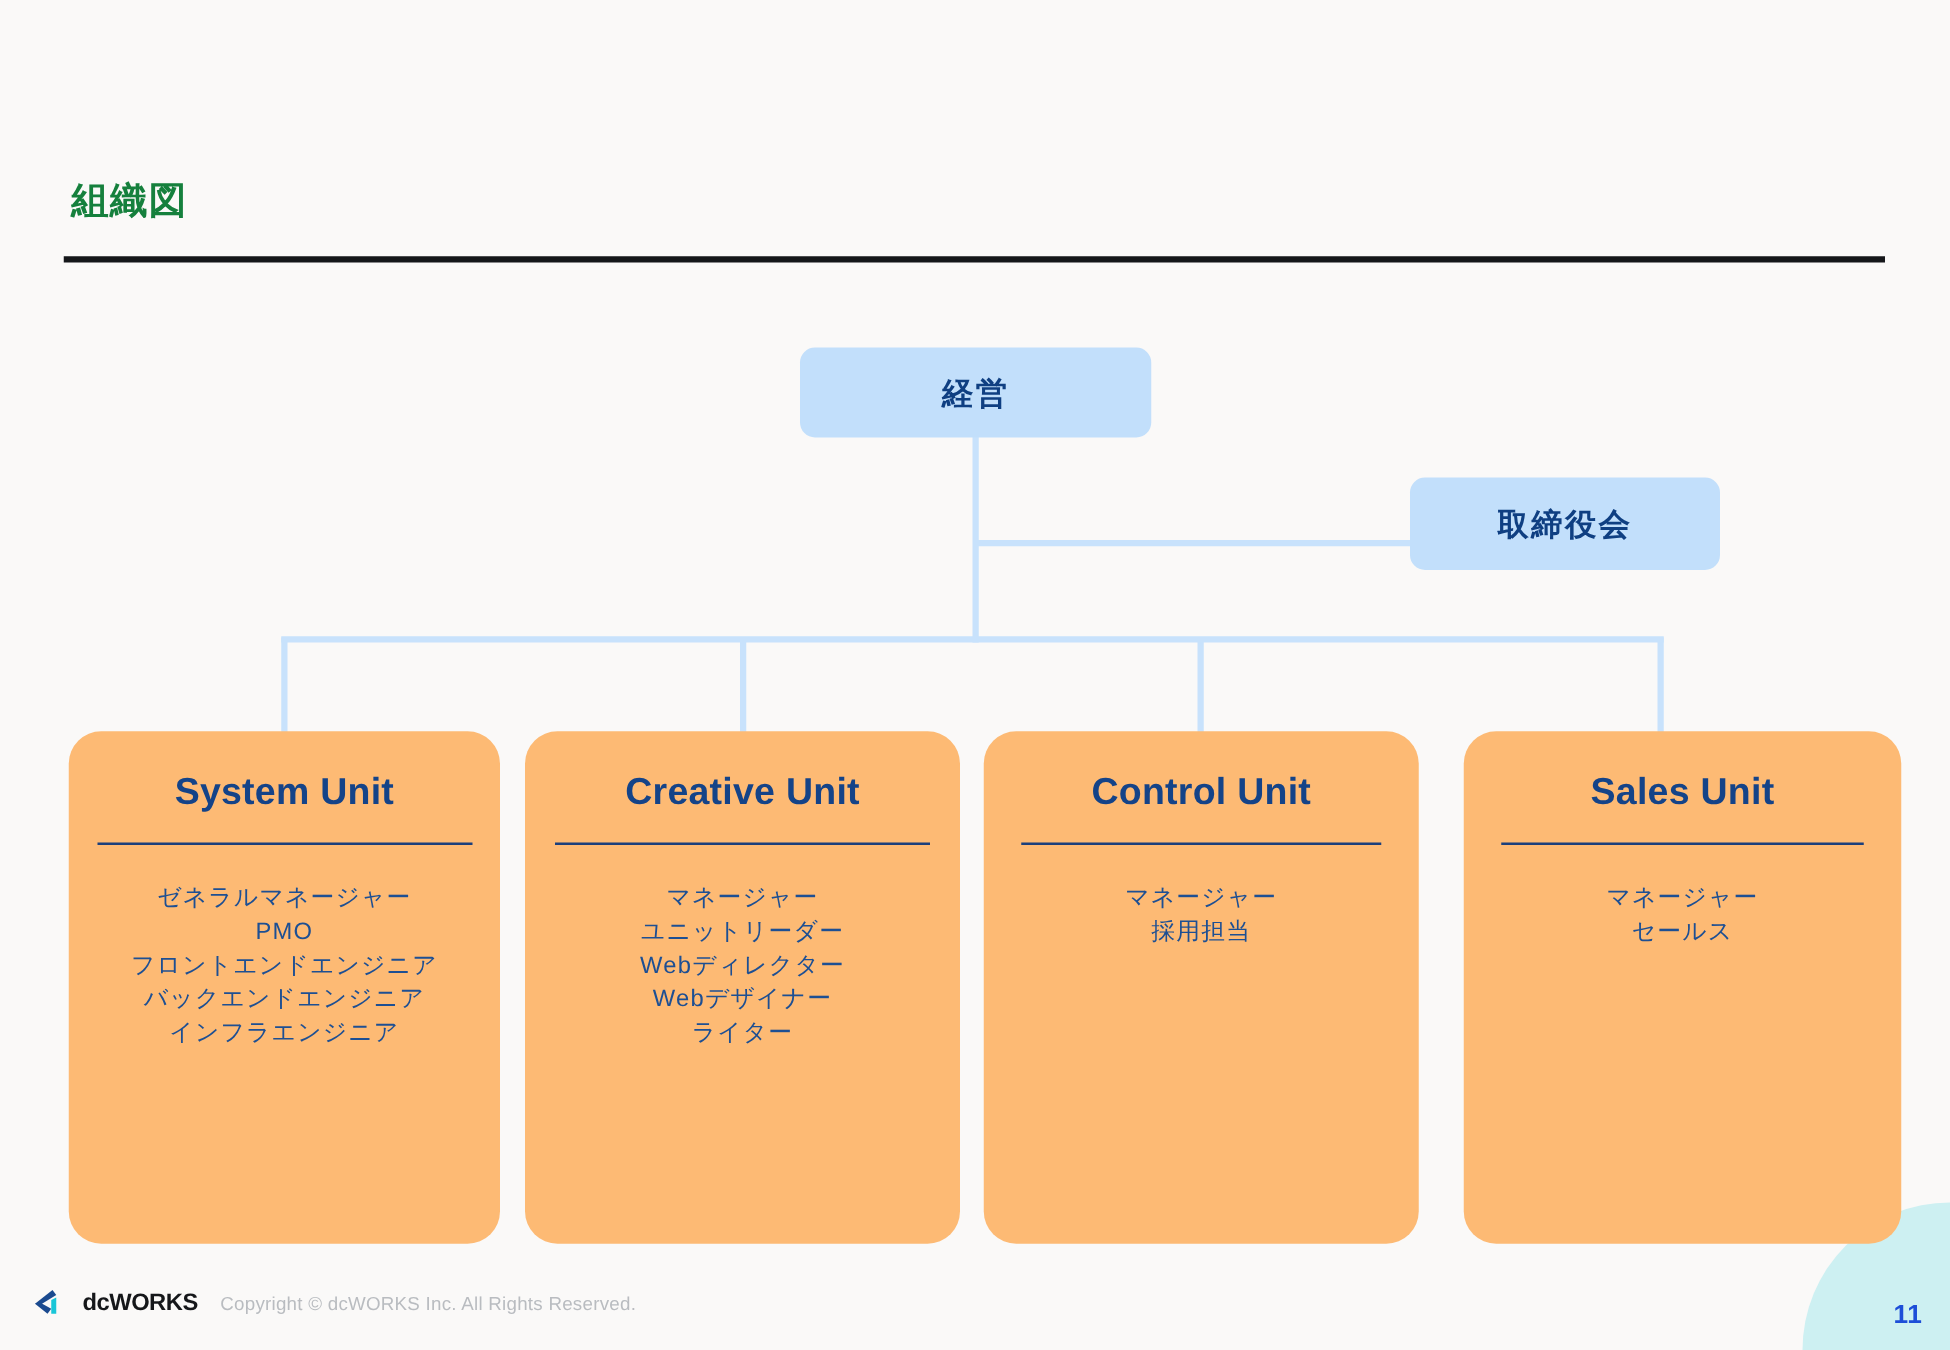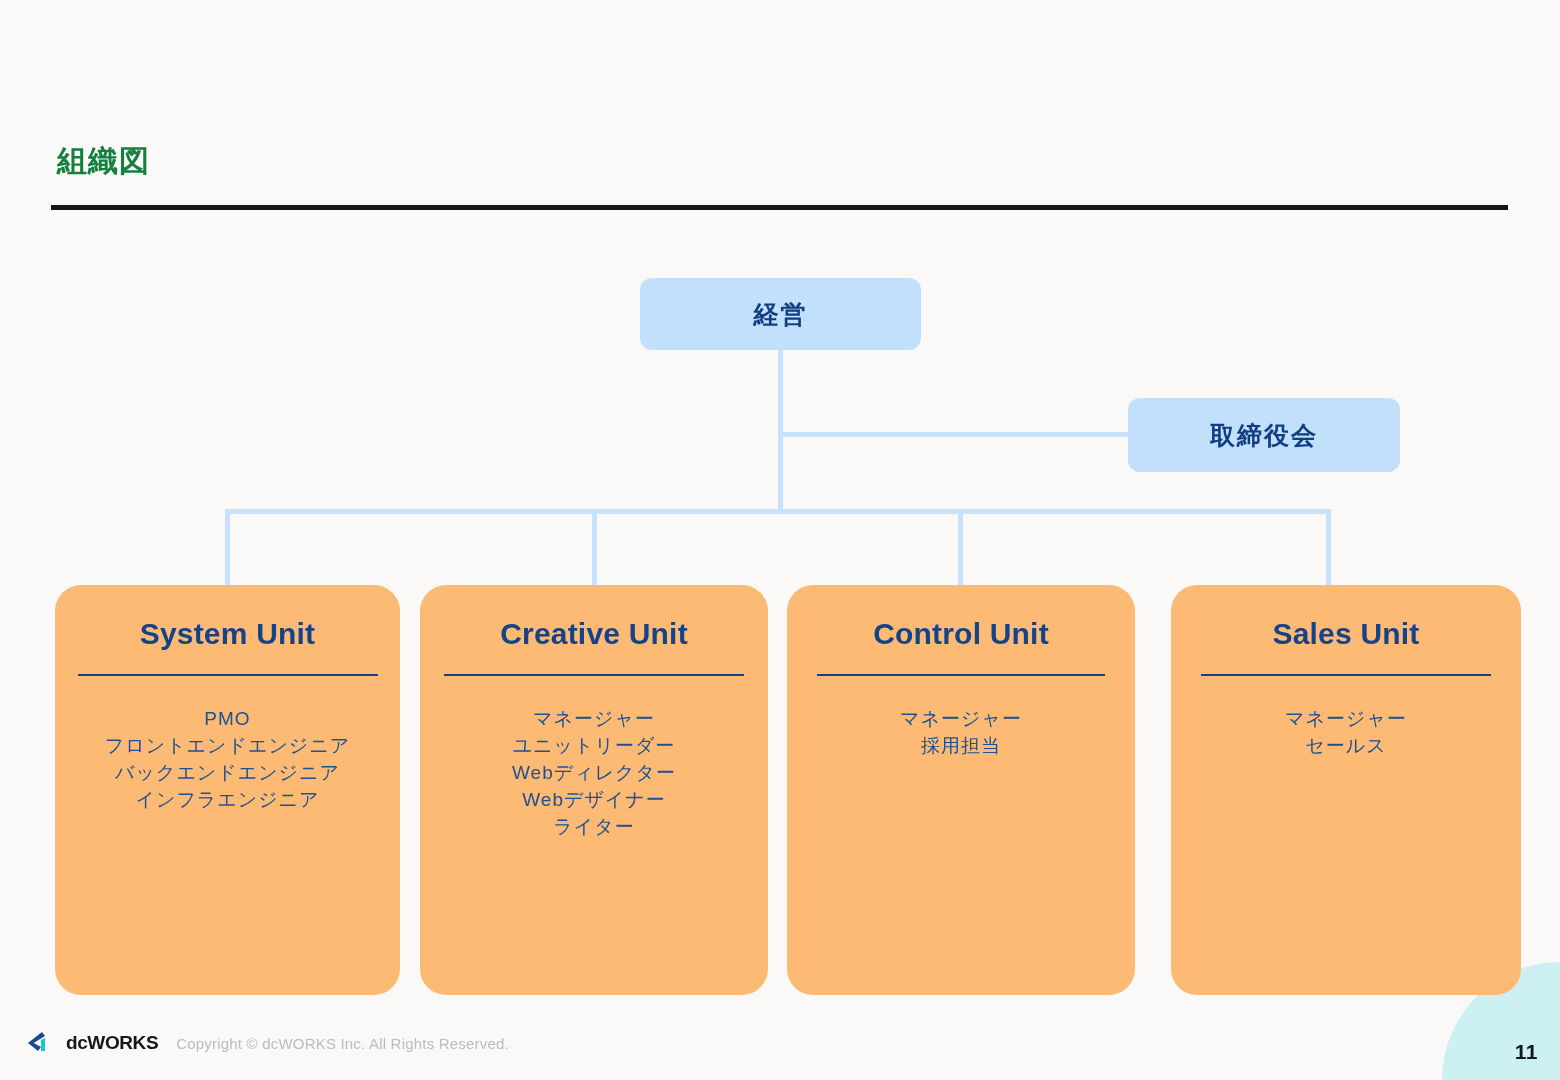--- a/index.html
+++ b/index.html
@@ -32,21 +32,21 @@
     background: #cdf0f2;
     border-top-left-radius: 118px;
     z-index: 0;
   }
   .page-number {
     position: absolute;
     right: 22px;
     bottom: 16px;
     font-size: 21px;
     font-weight: 700;
-    color: #0f172a;
+    color: #1d4ed8;
     letter-spacing: 0.5px;
     z-index: 2;
   }
 
   
   .slide-title {
     position: absolute;
     left: 57px;
     top: 146px;
     font-size: 30px;
@@ -83,22 +83,22 @@
   }
 
   #node-keiei {
     left: 640px;
     top: 278px;
     width: 281px;
     height: 72px;
   }
   #node-board {
     left: 1128px;
-    top: 398px;
-    width: 272px;
+    top: 382px;
+    width: 248px;
     height: 74px;
   }
 
   
   .conn {
     position: absolute;
     background: #c8e2fc;
     z-index: 1;
   }
   
@@ -231,20 +231,21 @@
     <span>経営</span>
   </div>
   <div class="node node-top" id="node-board">
     <span>取締役会</span>
   </div>
 
   <div class="unit-card" id="unit-0">
     <div class="unit-name">System Unit</div>
     <div class="unit-divider"></div>
     <div class="unit-roles">
+        <div>ゼネラルマネージャー</div>
         <div>PMO</div>
         <div>フロントエンドエンジニア</div>
         <div>バックエンドエンジニア</div>
         <div>インフラエンジニア</div>
       </div>
   </div>
 
   <div class="unit-card" id="unit-1">
     <div class="unit-name">Creative Unit</div>
     <div class="unit-divider"></div>

